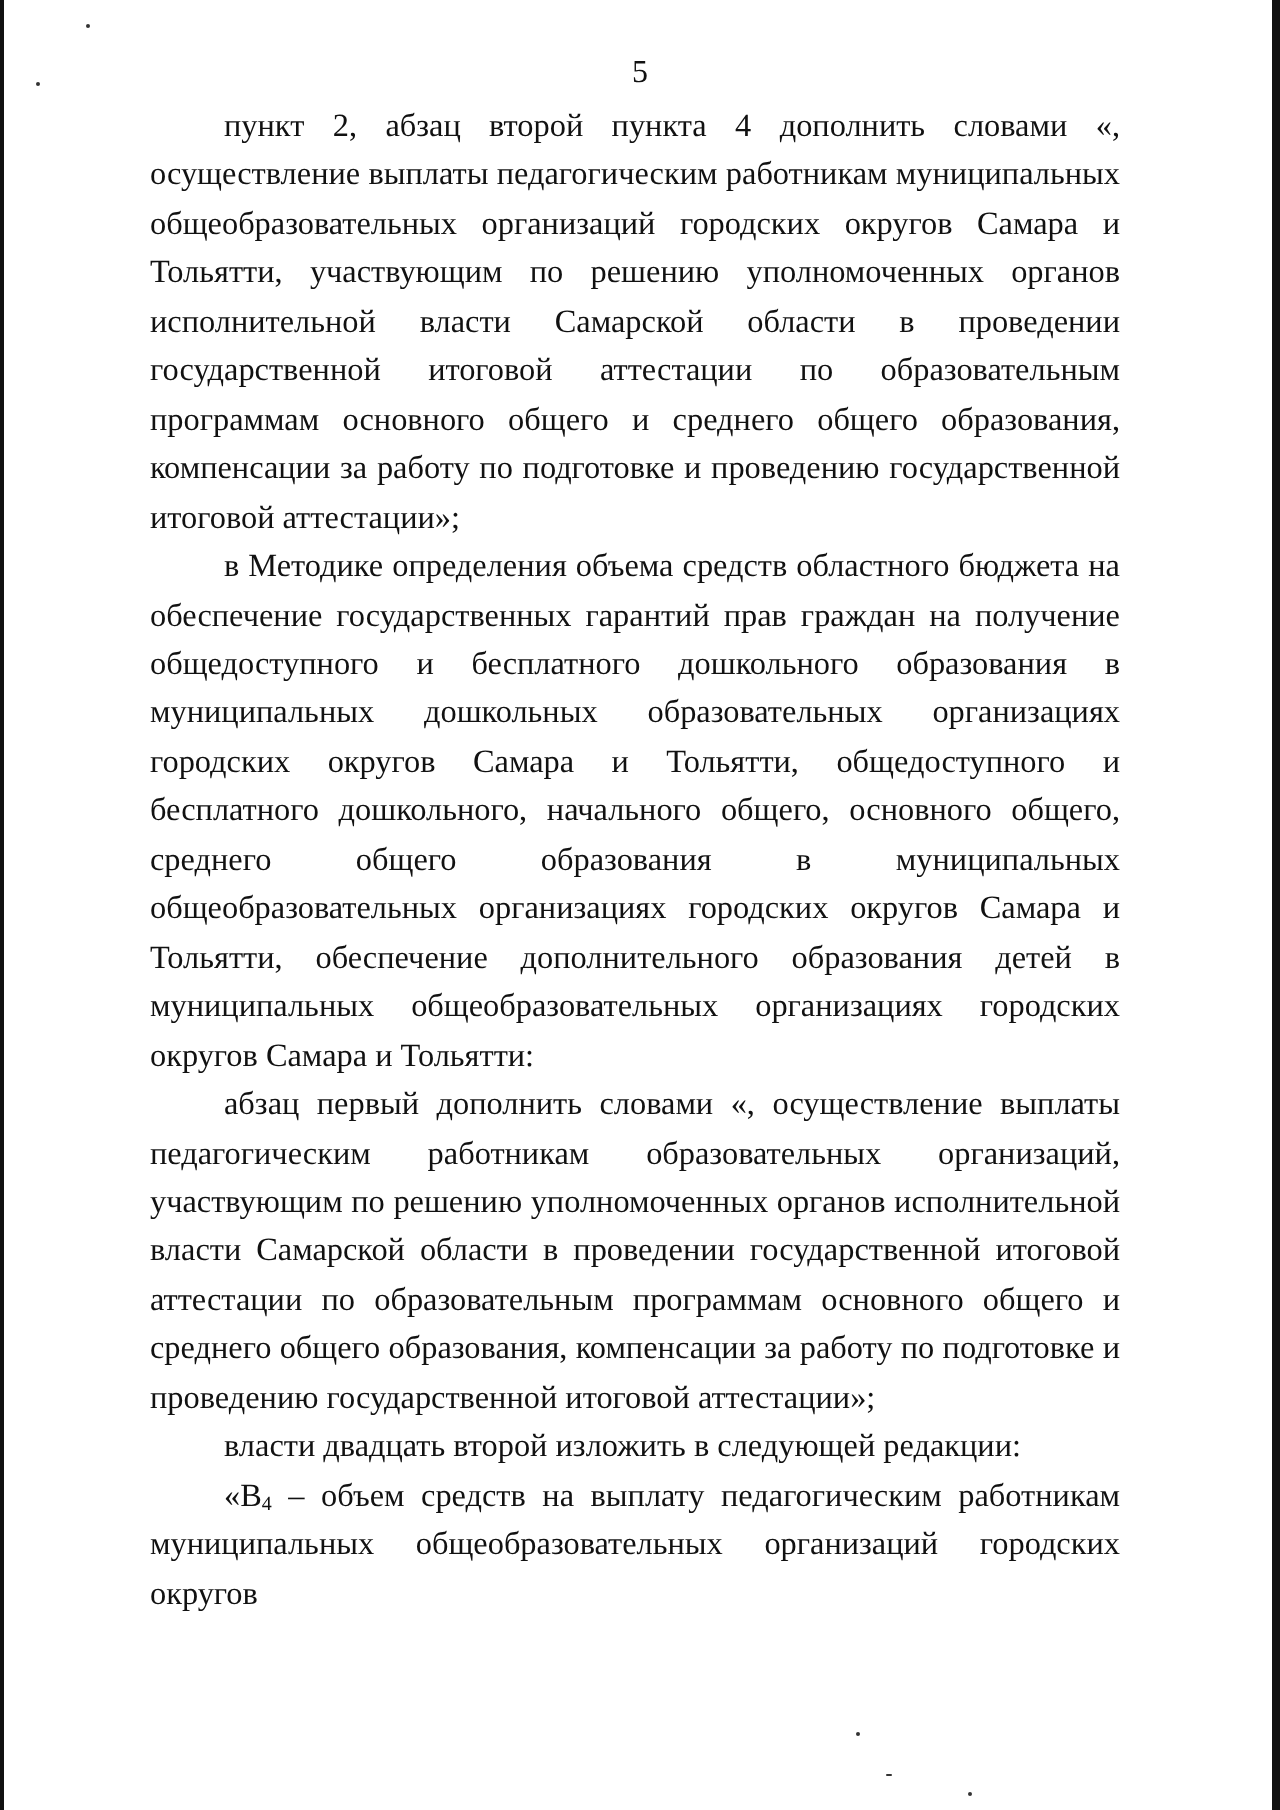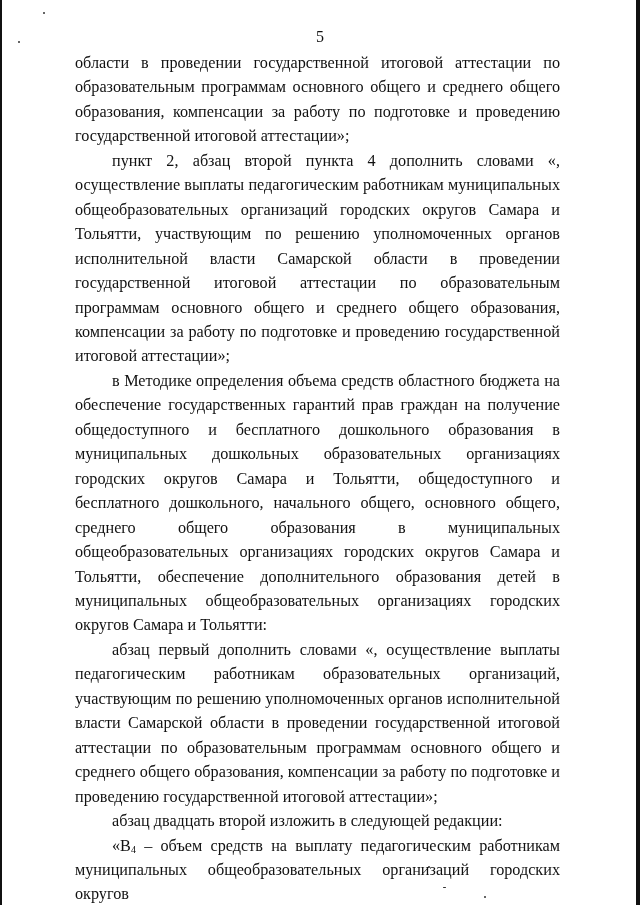--- a/index.html
+++ b/index.html
@@ -33,20 +33,19 @@
   <div class="border-right"></div>
   <div class="speck" style="left:43px;top:12px;"></div>
   <div class="speck" style="left:18px;top:41px;"></div>
   <div class="speck" style="left:428px;top:866px;"></div>
   <div class="speck" style="left:443px;top:887px;width:3px;height:1px;"></div>
   <div class="speck" style="left:484px;top:896px;"></div>
 
   <div class="page-number">5</div>
 
   <div class="body-text">
-    <p>области в проведении государственной итоговой аттестации по образовательным программам основного общего и среднего общего образования, компенсации за работу по подготовке и проведению государственной итоговой аттестации»;</p>
     <p class="indent">пункт 2, абзац второй пункта 4 дополнить словами «, осуществление выплаты педагогическим работникам муниципальных общеобразовательных организаций городских округов Самара и Тольятти, участвующим по решению уполномоченных органов исполнительной власти Самарской области в проведении государственной итоговой аттестации по образовательным программам основного общего и среднего общего образования, компенсации за работу по подготовке и проведению государственной итоговой аттестации»;</p>
     <p class="indent">в Методике определения объема средств областного бюджета на обеспечение государственных гарантий прав граждан на получение общедоступного и бесплатного дошкольного образования в муниципальных дошкольных образовательных организациях городских округов Самара и Тольятти, общедоступного и бесплатного дошкольного, начального общего, основного общего, среднего общего образования в муниципальных общеобразовательных организациях городских округов Самара и Тольятти, обеспечение дополнительного образования детей в муниципальных общеобразовательных организациях городских округов Самара и Тольятти:</p>
     <p class="indent">абзац первый дополнить словами «, осуществление выплаты педагогическим работникам образовательных организаций, участвующим по решению уполномоченных органов исполнительной власти Самарской области в проведении государственной итоговой аттестации по образовательным программам основного общего и среднего общего образования, компенсации за работу по подготовке и проведению государственной итоговой аттестации»;</p>
-    <p class="indent">абзац двадцать второй изложить в следующей редакции:</p>
+    <p class="indent">власти двадцать второй изложить в следующей редакции:</p>
     <p class="indent"><span>«В</span><sub>4</sub><span> – объем средств на выплату педагогическим работникам муниципальных общеобразовательных организаций городских округов</span></p>
   </div>
 </div>
 
 </body></html>

